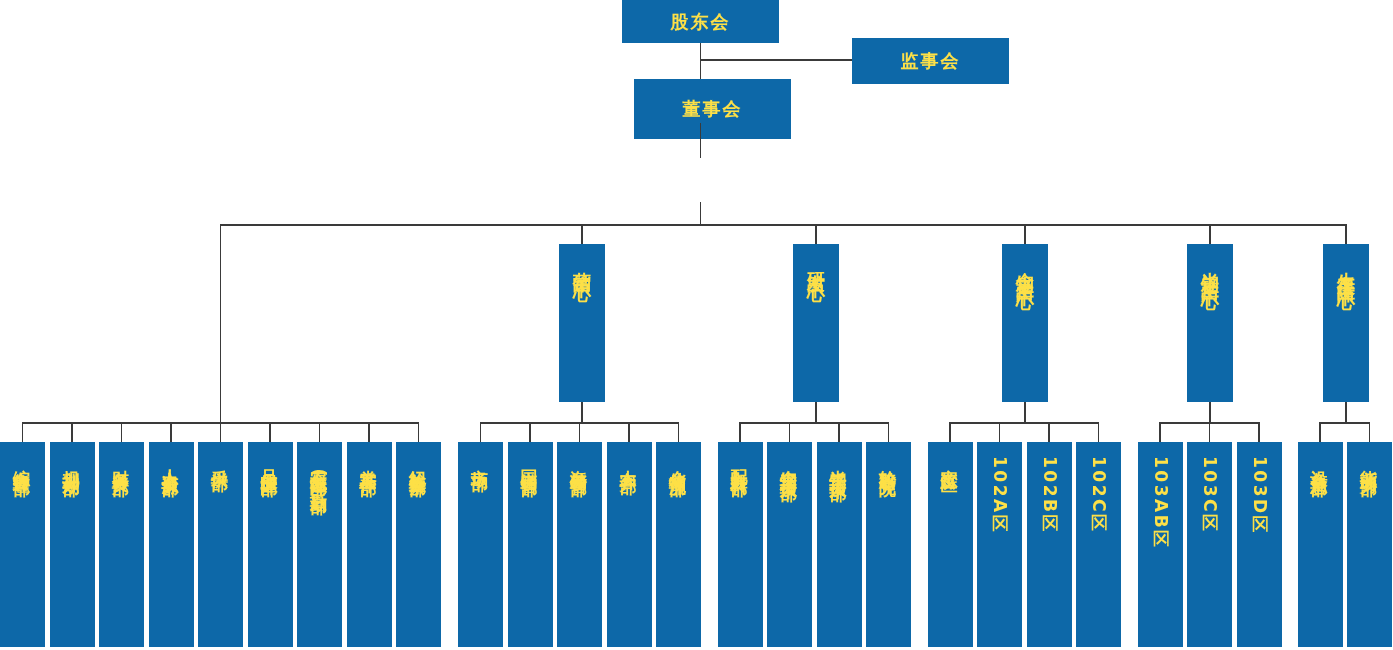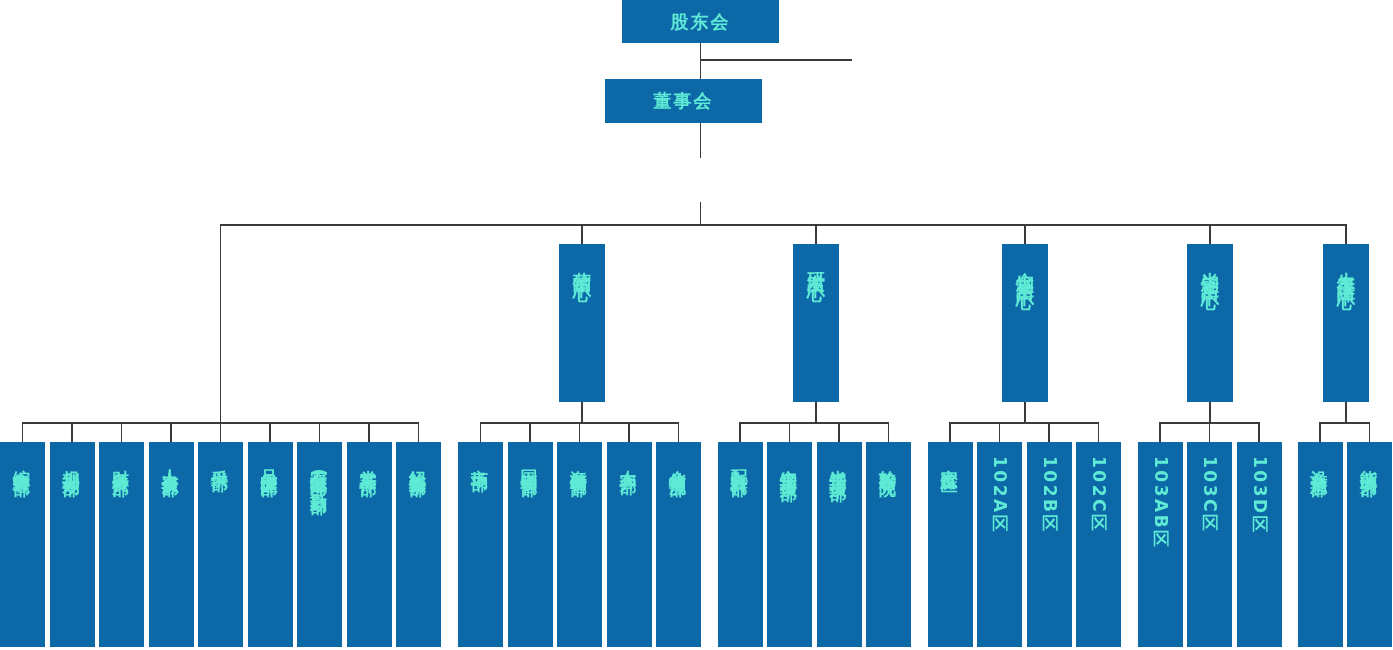--- a/index.html
+++ b/index.html
@@ -7,21 +7,21 @@
     position: relative;
     width: 1393px;
     height: 650px;
     background: #ffffff;
     overflow: hidden;
     font-family: "DejaVu Sans", "Liberation Sans", sans-serif;
   }
   .node {
     position: absolute;
     background: #0d68a8;
-    color: #5eead4;
+    color: #fde047;
     font-weight: bold;
     box-sizing: border-box;
   }
   .h-node {
     display: flex;
     align-items: center;
     justify-content: center;
     font-size: 18px;
     letter-spacing: 2px;
   }
@@ -44,21 +44,24 @@
   .hl { position: absolute; height: 1.5px; background: #3a3a3a; }
 </style>
 </head>
 <body>
 
 <div id="canvas">
 
   <div class="node h-node" style="left:622px;top:0;width:157px;height:43px">
       <span>股东会</span>
     </div>
-  <div class="node h-node" style="left:605px;top:79px;width:157px;height:44px">
+  <div class="node h-node" style="left:852px;top:38px;width:157px;height:46px">
+      <span>监事会</span>
+    </div>
+  <div class="node h-node" style="left:634px;top:79px;width:157px;height:60px">
       <span>董事会</span>
     </div>
 
   <div class="node v-node center" style="left:559px">
       <span>营销中心</span>
     </div>
   <div class="node v-node center" style="left:793px">
       <span>研发中心</span>
     </div>
   <div class="node v-node center" style="left:1002px">

